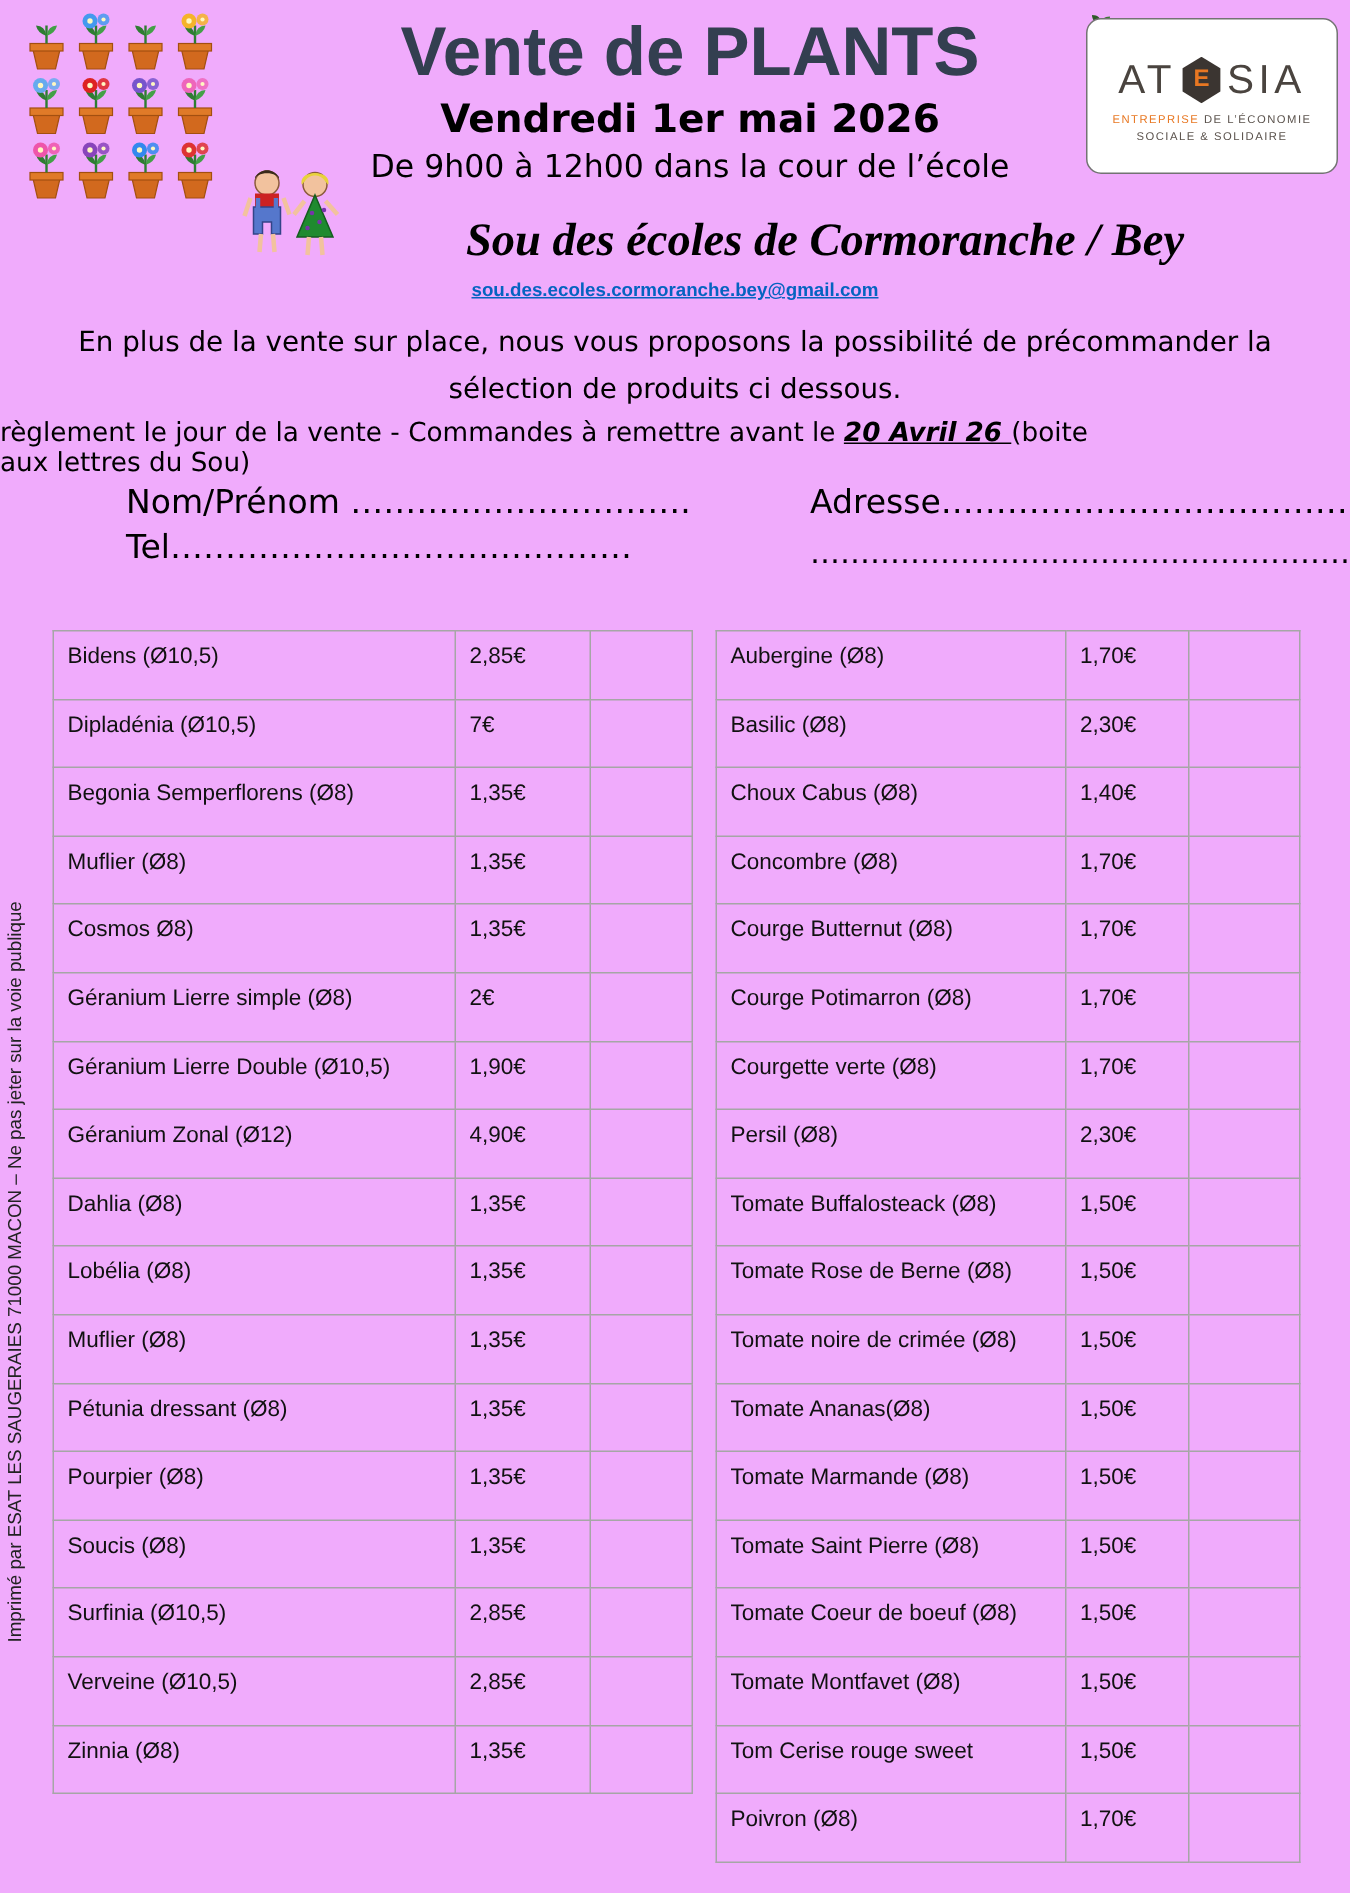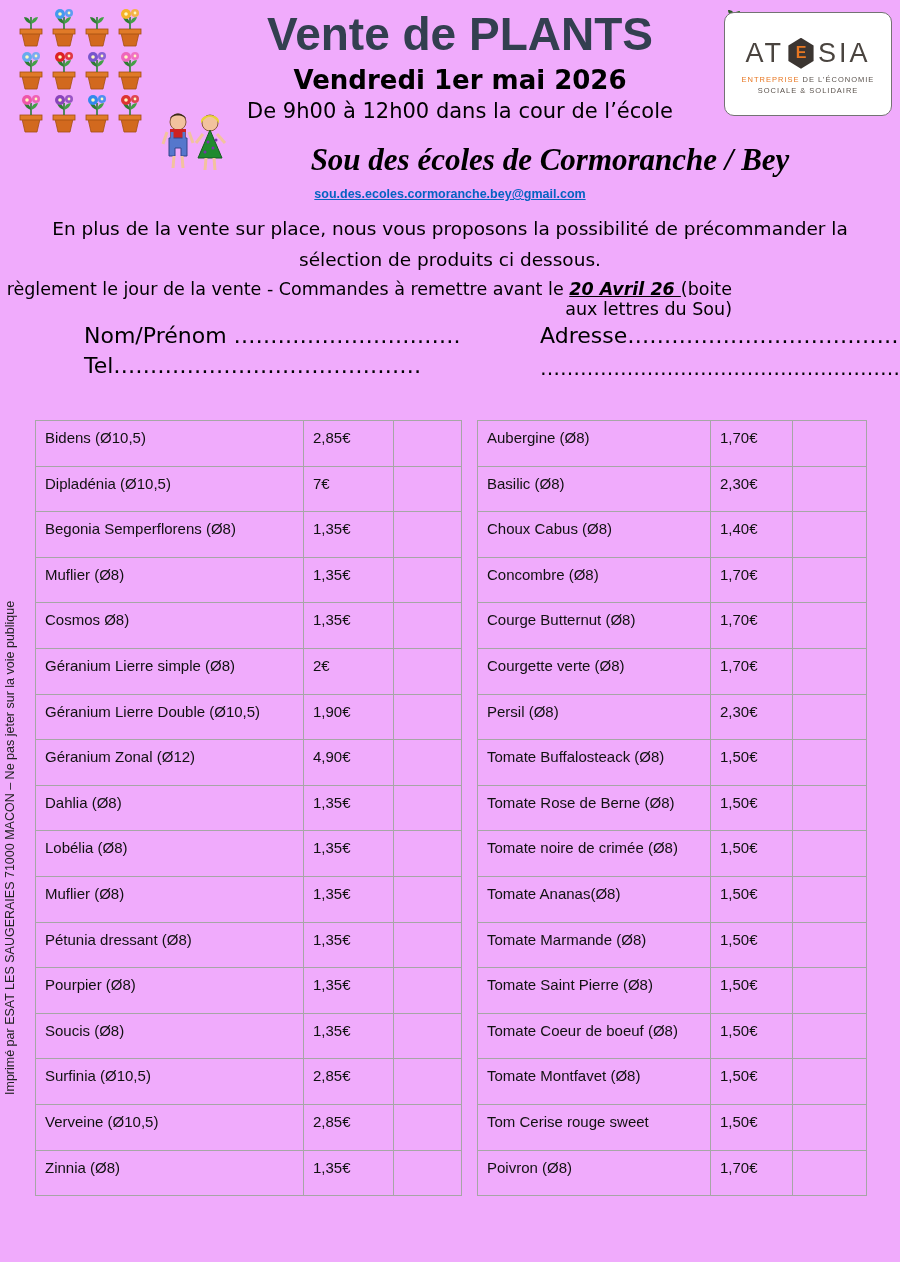--- a/index.html
+++ b/index.html
@@ -57,21 +57,21 @@
   .email-link {
     font-family:"Liberation Sans", sans-serif; font-size:12.5px; font-weight:bold;
     color:#0563C1; text-decoration:underline;
   }
   
   .intro {
     position:absolute; left:30px; top:214px; width:840px; text-align:center;
     font-family:"DejaVu Sans", sans-serif; font-size:18.5px; line-height:1.65; color:#000;
   }
   .order-line {
-    position:absolute; left:0; top:279px; width:732px; text-align:right;
+    position:absolute; left:0; top:279px; width:732px; text-align:left;
     font-family:"DejaVu Sans", sans-serif; font-size:17.5px; color:#000;
   }
   .order-line .due-date { font-weight:bold; font-style:italic; text-decoration:underline; }
   
   .form-label {
     position:absolute; font-family:"DejaVu Sans", sans-serif; font-size:22px; color:#000;
   }
   .fl-name { left:84px; top:323px; }
   .fl-address { left:540px; top:323px; }
   .fl-tel { left:84px; top:353px; }
@@ -420,20 +420,25 @@
           <td>Concombre (Ø8)</td>
           <td>1,70€</td>
           <td></td>
         </tr>
         <tr>
           <td>Courge Butternut (Ø8)</td>
           <td>1,70€</td>
           <td></td>
         </tr>
         <tr>
+          <td>Courge Potimarron (Ø8)</td>
+          <td>1,70€</td>
+          <td></td>
+        </tr>
+        <tr>
           <td>Courgette verte (Ø8)</td>
           <td>1,70€</td>
           <td></td>
         </tr>
         <tr>
           <td>Persil (Ø8)</td>
           <td>2,30€</td>
           <td></td>
         </tr>
         <tr>

